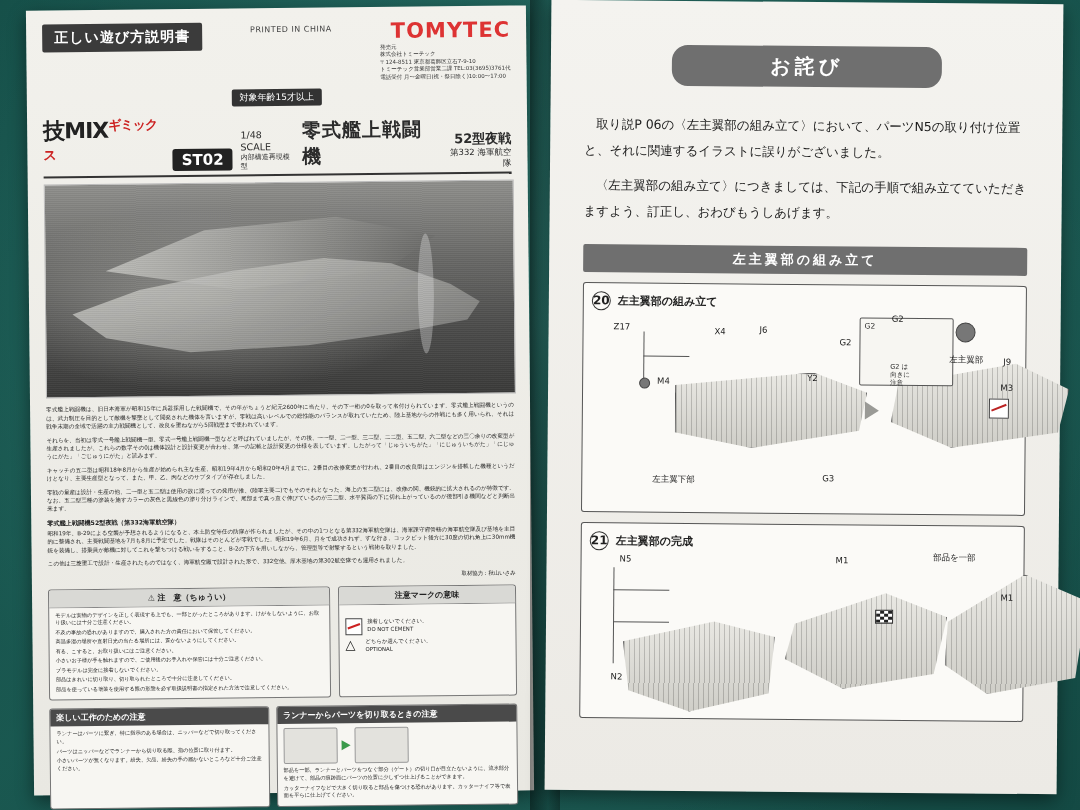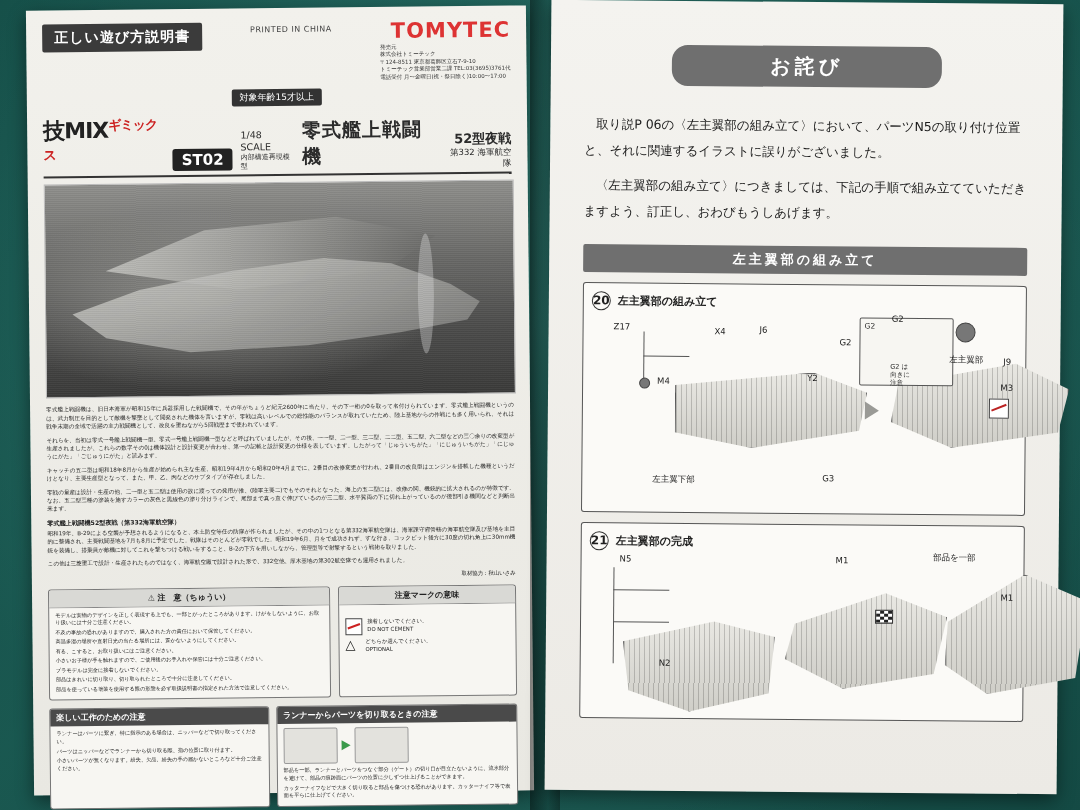--- a/index.html
+++ b/index.html
@@ -353,18 +353,18 @@
 
         <div class="checker" style="left:286px;top:58px;"></div>
         <div class="strut" style="left:24px;top:18px;width:1px;height:96px;"></div>
         <div class="strut" style="left:24px;top:40px;width:56px;height:1px;"></div>
         <div class="strut" style="left:24px;top:72px;width:56px;height:1px;"></div>
 
         <div class="lbl" style="left:30px;top:4px;">N5</div>
         <div class="lbl" style="left:246px;top:4px;">M1</div>
         <div class="lbl" style="right:40px;top:0px;">部品を一部</div>
         <div class="lbl" style="right:2px;top:40px;">M1</div>
-        <div class="lbl" style="left:22px;top:108px;margin-left:48px;">N2</div>
+        <div class="lbl" style="left:22px;top:122px;">N2</div>
       </div>
     </div>
 
   </div>
 </div>
 
 </body></html>

